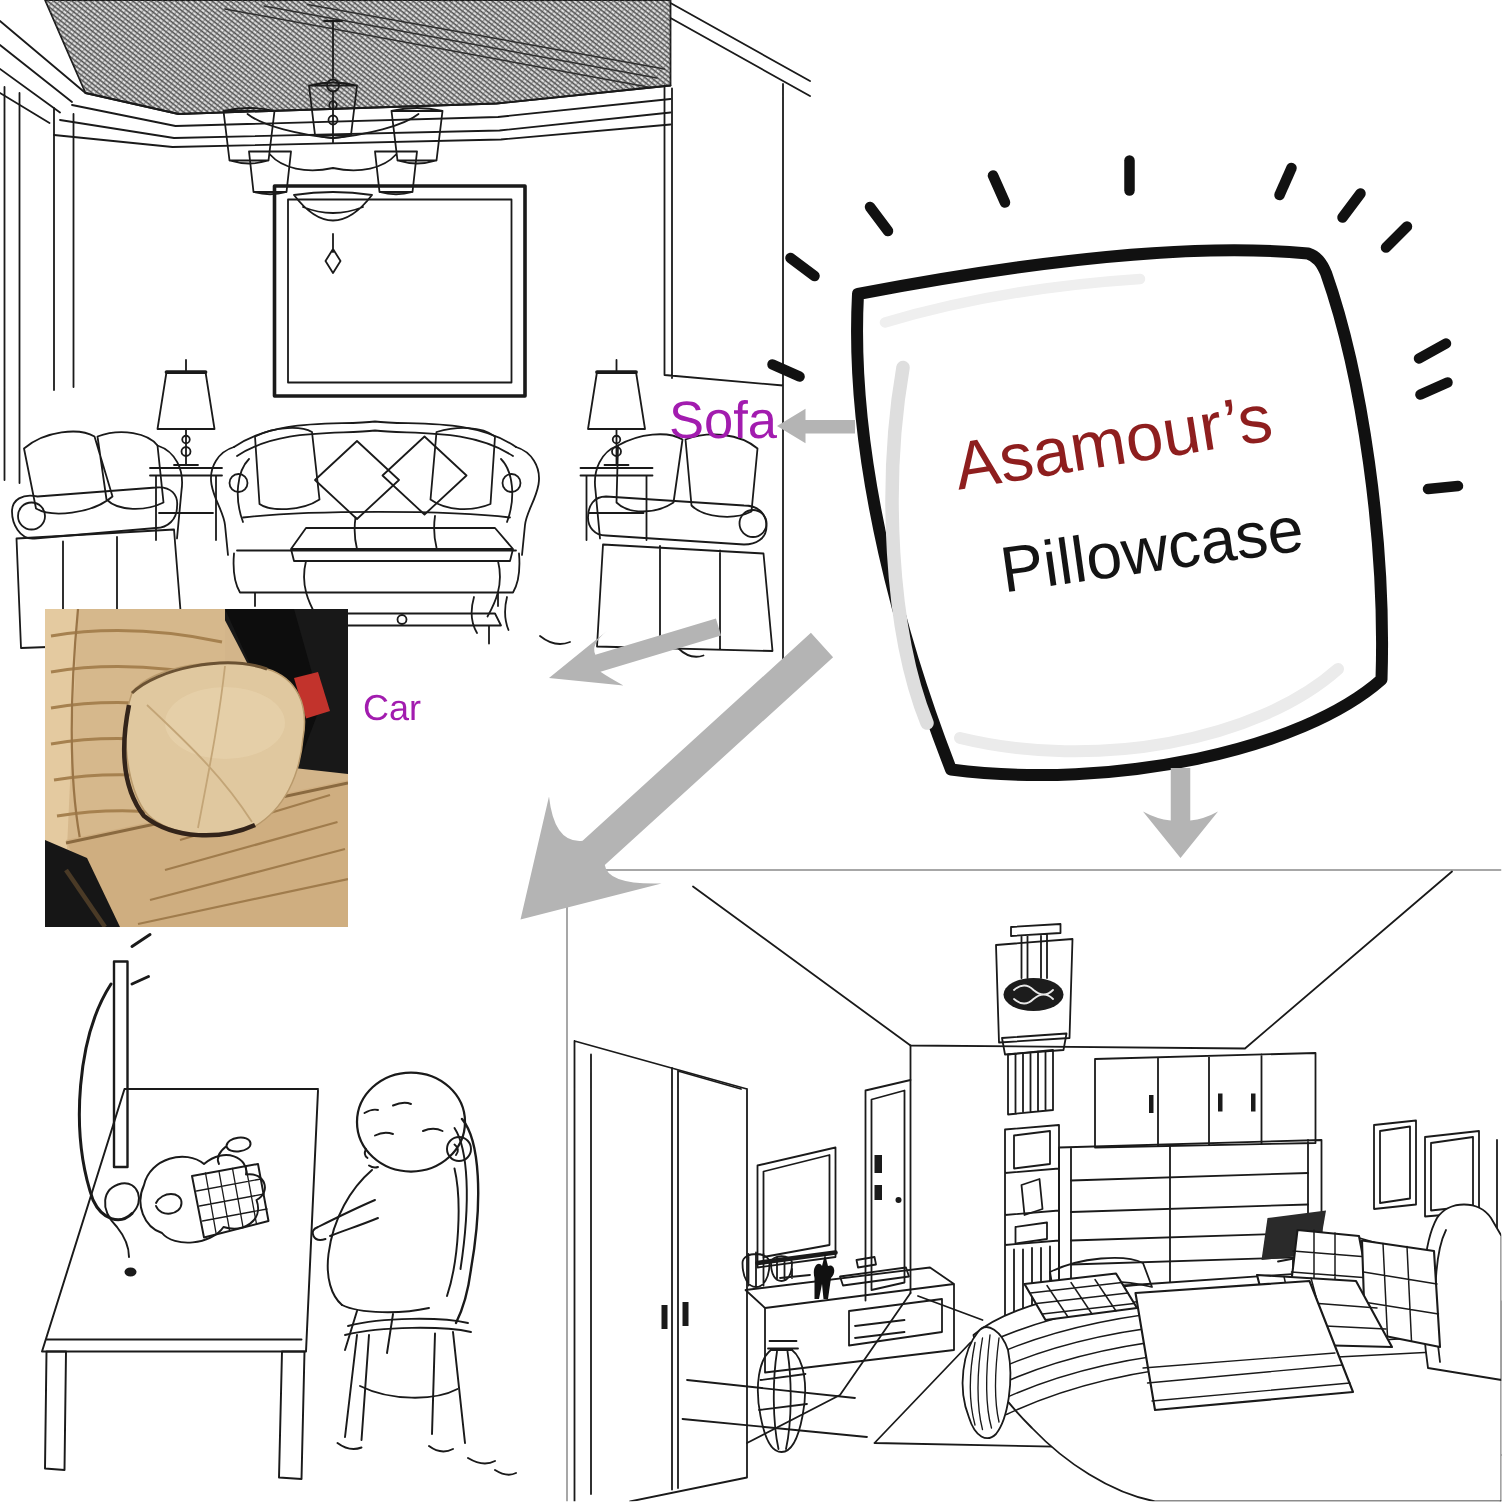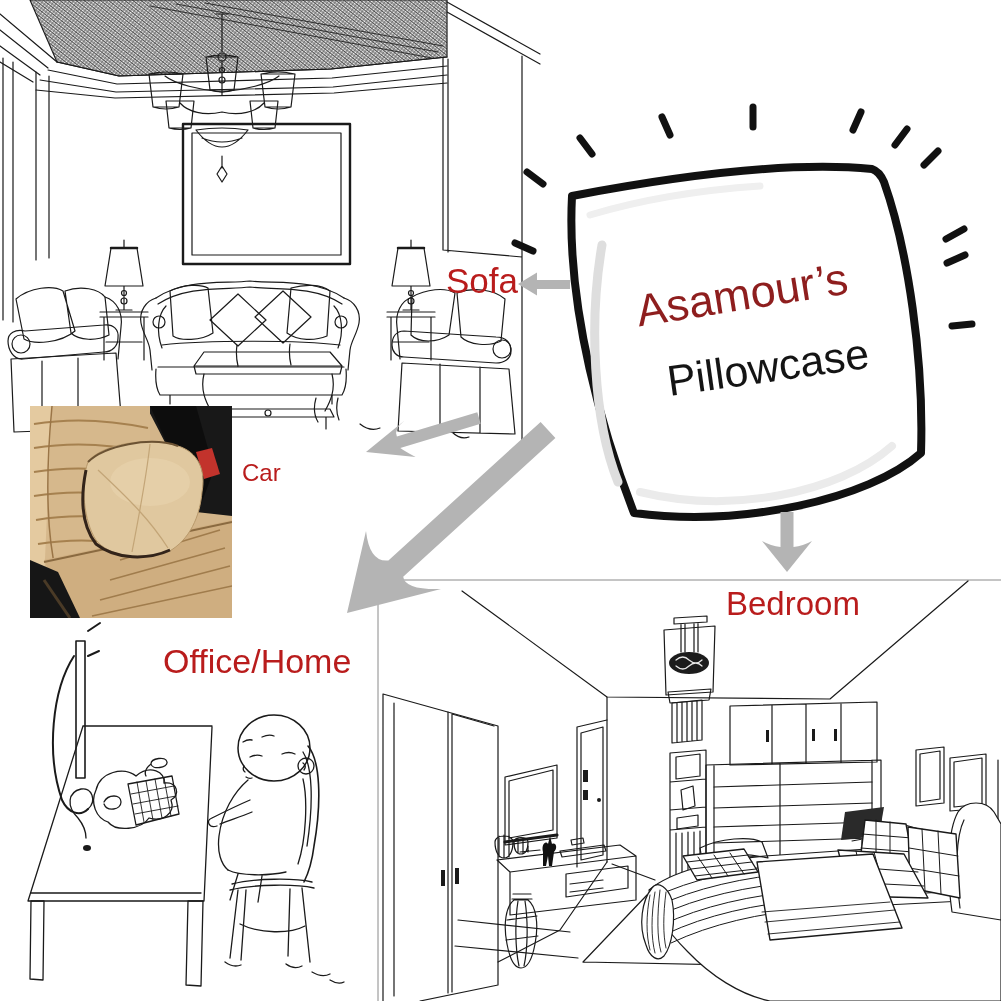--- a/index.html
+++ b/index.html
@@ -1,21 +1,21 @@
 <!DOCTYPE html>
 <html style="--brand-color: #8e1e1e; --arrow-color: #b4b4b4;"><head>
 <meta charset="utf-8">
 <style>
   html,body{margin:0;padding:0;background:#fff;}
   .stage{
     position:relative;width:1001px;height:1001px;background:#fff;overflow:hidden;
     font-family:"Liberation Sans",sans-serif;
   }
   .stage svg{position:absolute;left:0;top:0;}
-  .label{position:absolute;color:#b91c1c;white-space:nowrap;line-height:1;}
+  .label{position:absolute;color:#a21caf;white-space:nowrap;line-height:1;}
   .label-sofa   {left:446px;top:263px;font-size:35px;}
   .label-car    {left:242px;top:461px;font-size:24px;}
   .label-office {left:163px;top:644px;font-size:34px;}
   .label-bedroom{left:726px;top:587px;font-size:33px;}
   .pillow-text{position:absolute;text-align:center;line-height:1;}
   .pillow-brand{
     left:612px;top:272px;width:260px;font-size:45px;
     color:var(--brand-color,#8e1e1e);transform:rotate(-9deg);
   }
   .pillow-product{
@@ -319,18 +319,16 @@
   <g fill="var(--arrow-color,#b4b4b4)" stroke="none">
     <path d="M570,280 H537 V272.5 L518,284 L537,295.5 V289 H570 Z"></path>
     <path d="M477.3,412.3 L396.9,436.5 Q393.5,429.5 404.6,420.6 L366,452 L415.6,457 Q405.5,451.5 400.3,447.9 L480.7,423.7 Z"></path>
     <path d="M540.6,421.9 L388.4,560.5 Q369.5,562.5 366,531 L347,613 L441,589 Q405,590 403.2,576.7 L555.4,438.1 Z"></path>
     <path d="M780.5,512 V547 Q771,546 762,541 L787,572 L812,541 Q803,546 793.5,547 V512 Z"></path>
   </g>
 </svg>
 
   <div class="label label-sofa">Sofa</div>
   <div class="label label-car">Car</div>
-  <div class="label label-office">Office/Home</div>
-  <div class="label label-bedroom">Bedroom</div>
 
   <div class="pillow-text pillow-brand">Asamour’s</div>
   <div class="pillow-text pillow-product">Pillowcase</div>
 </div>
 
 </body></html>

